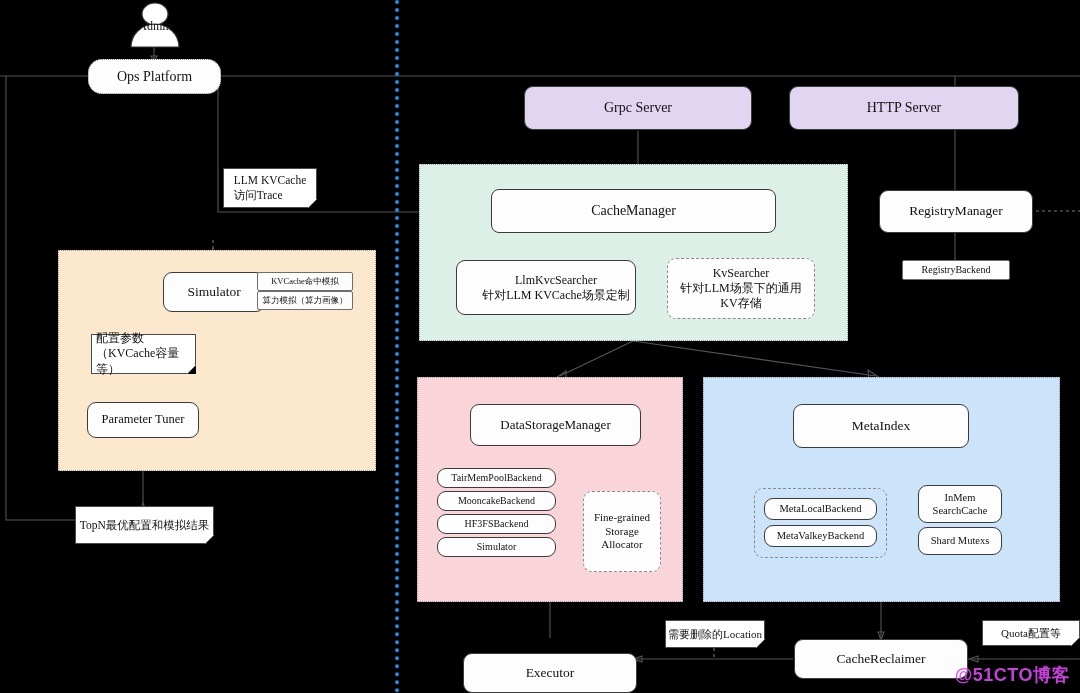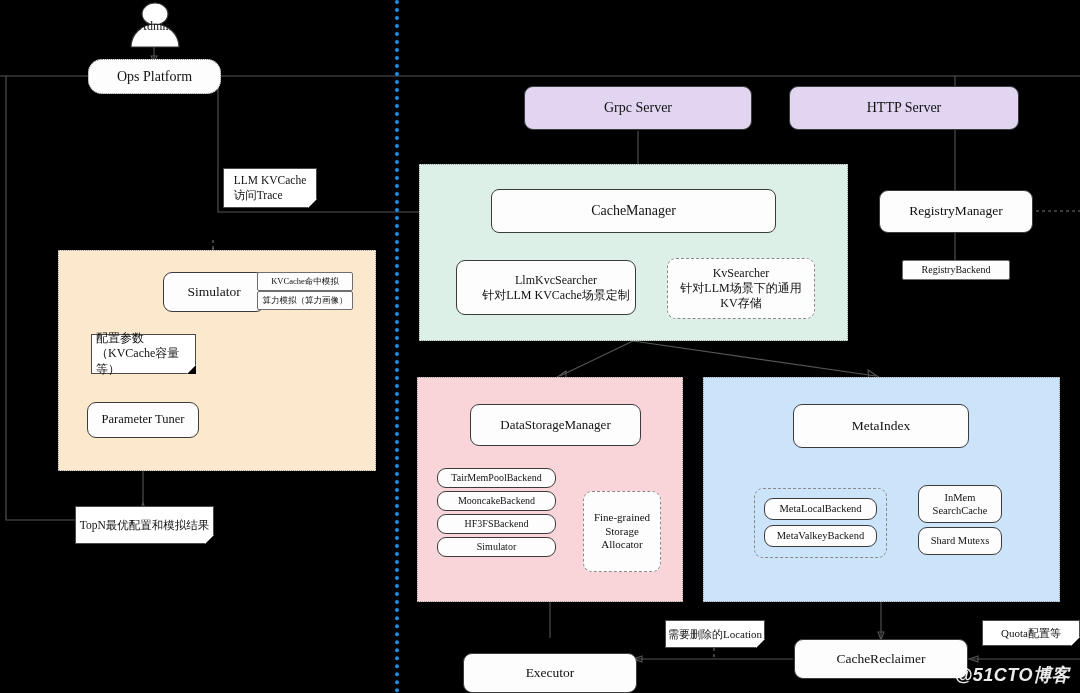--- a/index.html
+++ b/index.html
@@ -29,22 +29,22 @@
     border-width:0 0 9px 9px;border-style:solid;border-color:transparent transparent #000 #fff;
   }
   .note .inner{padding:0 4px;}
   svg.wires{position:absolute;left:0;top:0;width:1080px;height:693px;pointer-events:none;}
   .ln{stroke:#555;stroke-width:1.1;fill:none;}
   .lnw{stroke:#8c7a63;stroke-width:1.4;fill:none;}
   .lnd{stroke:#777;stroke-width:1.1;fill:none;stroke-dasharray:3 3;}
   .divider{position:absolute;left:395px;top:0;width:0;height:693px;
     border-left:4px dotted #1f8fe8;}
   .actor-label{position:absolute;color:#111;text-align:center;}
-  .wm{position:absolute;color:#ffffff;font-family:"Liberation Sans",sans-serif;
-      font-weight:bold;letter-spacing:.5px;opacity:.92;font-style:italic;}
+  .wm{position:absolute;color:#d946ef;font-family:"Liberation Sans",sans-serif;
+      font-weight:bold;letter-spacing:.5px;opacity:.92;}
 </style>
 </head>
 <body>
 
 <div id="canvas">
 
   <svg class="wires">
 
     <path class="ln" d="M154,45 L154,60"></path>
     <path class="ln" d="M151,56 L154,62 L157,56 Z" fill="#555"></path>

